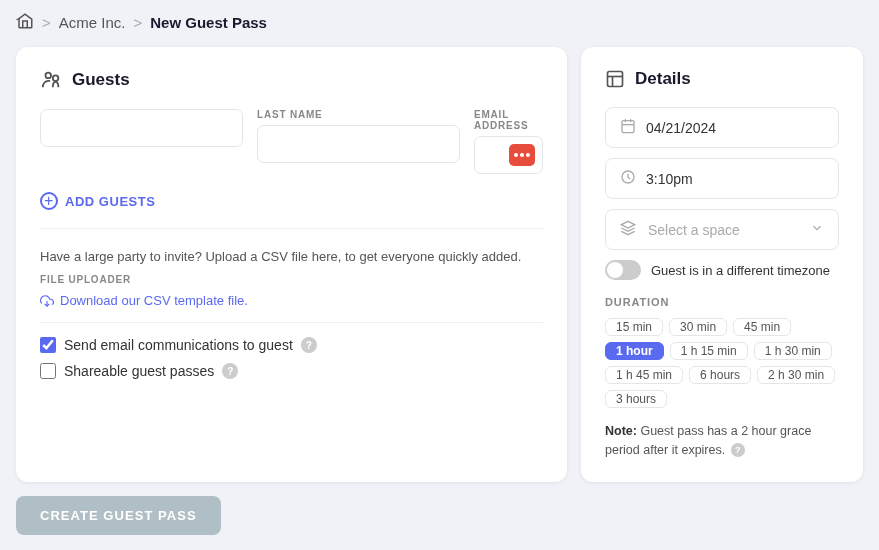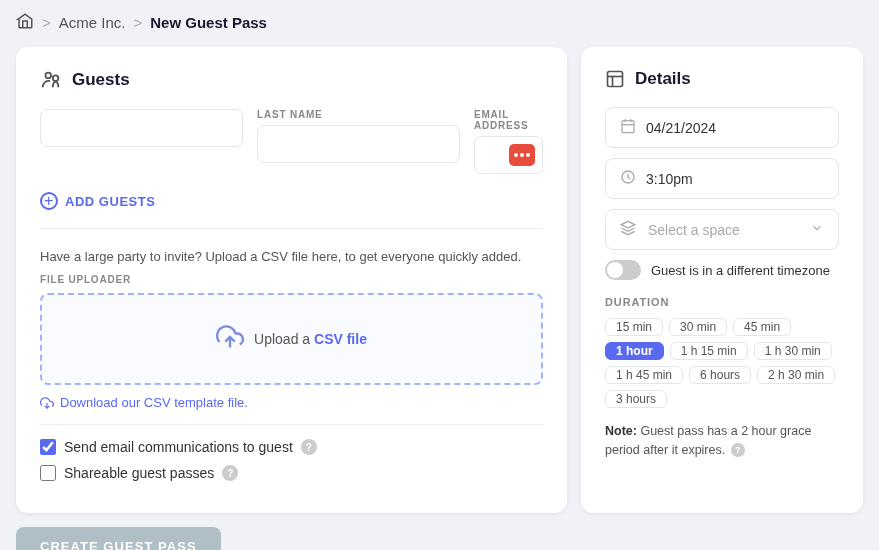--- a/index.html
+++ b/index.html
@@ -393,33 +393,20 @@
       <span class="plus-circle">+</span>
       <span>ADD GUESTS</span>
     </button>
 
     <div class="divider"></div>
 
     <p class="csv-note">Have a large party to invite? Upload a CSV file here, to get everyone quickly added.</p>
 
     <div class="file-uploader-label">FILE UPLOADER</div>
 
-    <div class="file-upload-area">
-      <span class="upload-icon">
-        <svg viewBox="0 0 24 24" fill="none" stroke="#7b8cde" stroke-width="2">
-          <polyline points="16 16 12 12 8 16"></polyline>
-          <line x1="12" y1="12" x2="12" y2="21"></line>
-          <path d="M20.39 18.39A5 5 0 0018 9h-1.26A8 8 0 103 16.3"></path>
-        </svg>
-      </span>
-      <span class="upload-text">
-        <span>Upload a</span>
-        <a class="csv-link" href="#">CSV file</a>
-      </span>
-    </div>
 
     <a href="#" class="download-link">
       <svg width="14" height="14" viewBox="0 0 24 24" fill="none" stroke="#5a6af0" stroke-width="2">
         <polyline points="8 17 12 21 16 17"></polyline>
         <line x1="12" y1="12" x2="12" y2="21"></line>
         <path d="M20.88 18.09A5 5 0 0018 9h-1.26A8 8 0 103 16.3"></path>
       </svg>
       <span>Download our CSV template file.</span>
     </a>
 

